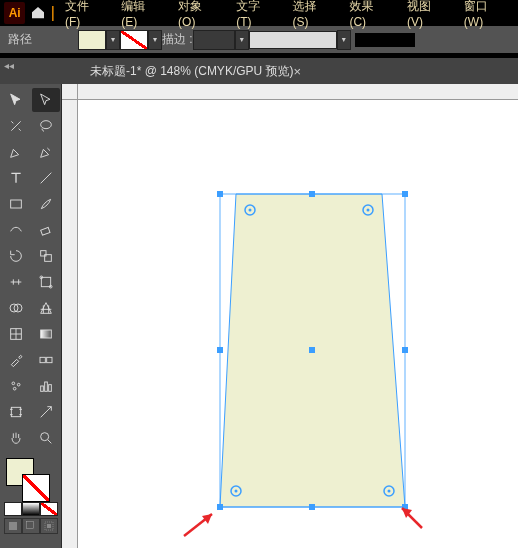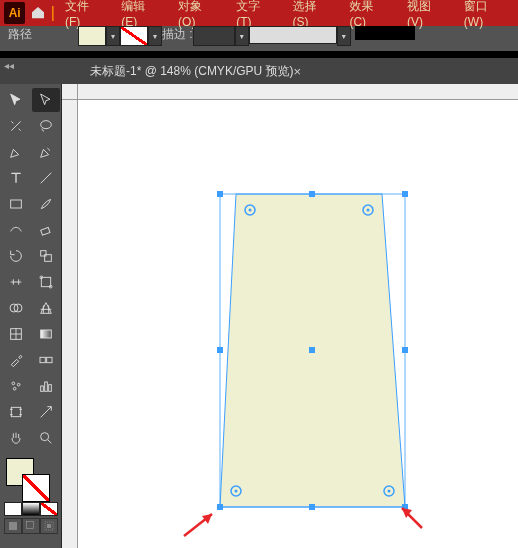--- a/index.html
+++ b/index.html
@@ -1,25 +1,25 @@
 <!DOCTYPE html>
 <html><head>
 <meta charset="utf-8">
 <style>
 * { margin:0; padding:0; box-sizing:border-box; font-family:sans-serif; }
 body { background:#4a4a4a; width:518px; height:548px; overflow:hidden; position:relative; }
 
 
-.menubar { height:26px; background:#b91c1c; display:flex; align-items:center; padding:0 4px; gap:2px; }
+.menubar { height:26px; background:#000000; display:flex; align-items:center; padding:0 4px; gap:2px; }
 .ai-logo { width:22px; height:22px; background:#330000; color:#ff9a00; font-weight:bold; font-size:12px; display:flex; align-items:center; justify-content:center; border-radius:2px; }
 .home-icon { width:22px; height:22px; display:flex; align-items:center; justify-content:center; color:#ddd; }
 .menu-item { color:#e6d7a8; font-size:12px; padding:4px 8px; cursor:pointer; }
 
 
-.controlbar { height:32px; background:#535353; border-bottom:7px solid #000000; display:flex; padding:0 8px; }
+.controlbar { height:32px; background:#535353; border-bottom:5px solid #000000; display:flex; align-items:center; padding:0 8px; }
 .ctrl-label { color:#ccc; font-size:12px; }
 .swatch { width:28px; height:20px; border:1px solid #222; display:inline-block; }
 .swatch-fill { background:#eef0d1; }
 .swatch-none { background:#fff; position:relative; }
 .swatch-none::after { content:''; position:absolute; left:0; top:0; right:0; bottom:0; background:linear-gradient(to top right, transparent 45%, red 45%, red 55%, transparent 55%); }
 .dd { width:14px; height:20px; background:#3a3a3a; border:1px solid #222; display:flex; align-items:center; justify-content:center; color:#ccc; font-size:8px; }
 .stroke-field { width:42px; height:20px; background:#3a3a3a; border:1px solid #222; }
 .stroke-profile { width:88px; height:18px; background:#ddd; border:1px solid #222; }
 .stroke-style { width:60px; height:14px; background:#000; margin:0 4px; }
 .basic-label { background:#ccc; color:#000; font-size:12px; padding:2px 6px; }

